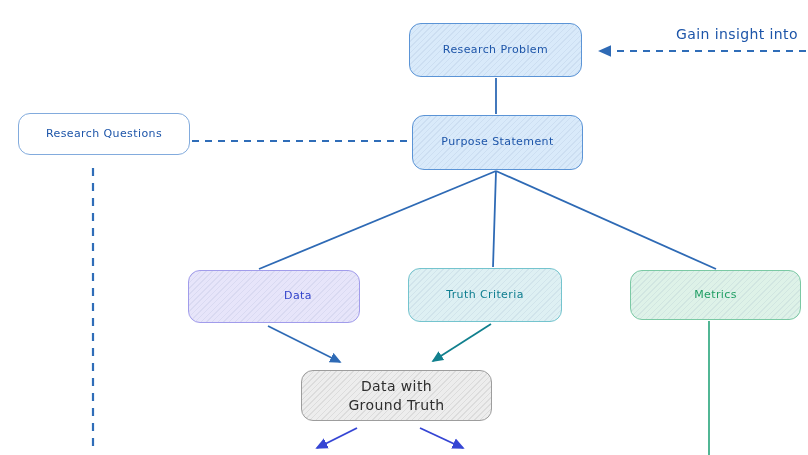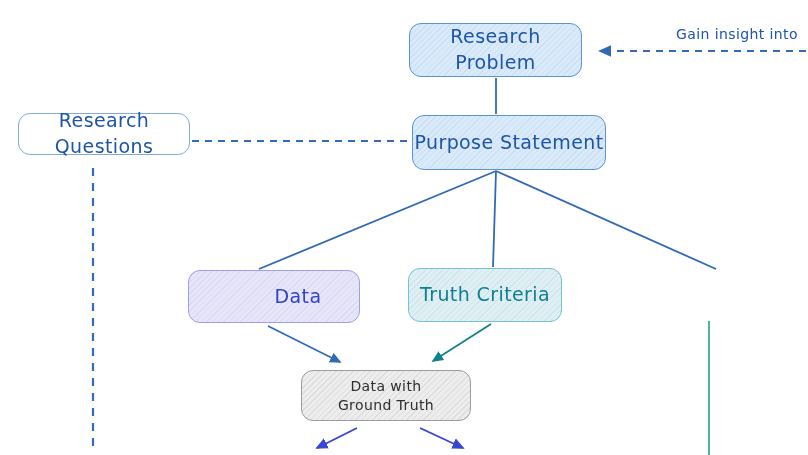--- a/index.html
+++ b/index.html
@@ -11,21 +11,21 @@
     overflow:hidden;
   }
   #edges { position:absolute; left:0; top:0; width:808px; height:455px; pointer-events:none; }
   .node {
     position:absolute;
     box-sizing:border-box;
     border:1.6px solid;
     border-radius:12px;
     display:flex; align-items:center; justify-content:center;
     text-align:center;
-    font-size:19px;
+    font-size:11px;
     letter-spacing:0.4px;
     white-space:pre-line;
     line-height:1.35;
   }
   .hatch {
     background-image:repeating-linear-gradient(135deg, rgba(40,70,130,0.07) 0px, rgba(40,70,130,0.07) 1px, transparent 1px, transparent 4px);
   }
   .hatch-neutral {
     background-image:repeating-linear-gradient(135deg, rgba(0,0,0,0.07) 0px, rgba(0,0,0,0.07) 1px, transparent 1px, transparent 4px);
   }
@@ -76,25 +76,26 @@
 
     <line x1="420" y1="428" x2="463" y2="448" stroke="#3545d4" stroke-width="1.9" marker-end="url(#ah-royal)"></line>
 
     <line x1="709" y1="321" x2="709" y2="455" stroke="#3fae89" stroke-width="1.8"></line>
   </svg>
 
   <div class="node hatch" style="left: 409px; top: 23px; width: 173px; height: 54px; background-color: rgb(217, 234, 250); border-color: rgb(91, 148, 214); color: rgb(29, 85, 169);">Research Problem</div>
 
   <div class="node" style="left: 18px; top: 113px; width: 172px; height: 42px; background-color: rgb(255, 255, 255); border-color: rgb(130, 171, 221); color: rgb(29, 85, 169);">Research Questions</div>
 
-  <div class="node hatch" style="left: 412px; top: 115px; width: 194px; height: 55px; background-color: rgb(217, 234, 250); border-color: rgb(91, 148, 214); color: rgb(29, 85, 169);">Purpose Statement</div>
+  <div class="node hatch" style="left: 412px; top: 115px; width: 171px; height: 55px; background-color: rgb(217, 234, 250); border-color: rgb(91, 148, 214); color: rgb(29, 85, 169);">Purpose Statement</div>
 
   <div class="node hatch" style="left: 188px; top: 270px; width: 172px; height: 53px; background-color: rgb(231, 229, 250); border-color: rgb(161, 156, 235); color: rgb(50, 67, 203); padding-left: 48px;">Data</div>
 
   <div class="node hatch" style="left: 408px; top: 268px; width: 154px; height: 54px; background-color: rgb(222, 240, 243); border-color: rgb(116, 196, 206); color: rgb(14, 126, 144);">Truth Criteria</div>
 
+  <div class="node hatch" style="left: 630px; top: 270px; width: 171px; height: 50px; background-color: rgb(222, 242, 232); border-color: rgb(123, 201, 164); color: rgb(31, 158, 99);">Metrics</div>
 
-  <div class="node hatch-neutral" style="left: 301px; top: 370px; width: 170px; height: 51px; font-size: 14px; background-color: rgb(237, 237, 237); border-color: rgb(157, 157, 157); color: rgb(46, 46, 46);">Data with
+  <div class="node hatch-neutral" style="left: 301px; top: 370px; width: 191px; height: 51px; font-size: 14px; background-color: rgb(237, 237, 237); border-color: rgb(157, 157, 157); color: rgb(46, 46, 46);">Data with
 Ground Truth</div>
 
   <div class="annotation" style="left: 676px; top: 26px; color: rgb(29, 85, 169);">Gain insight into</div>
 
 </div>
 
 </body></html>

